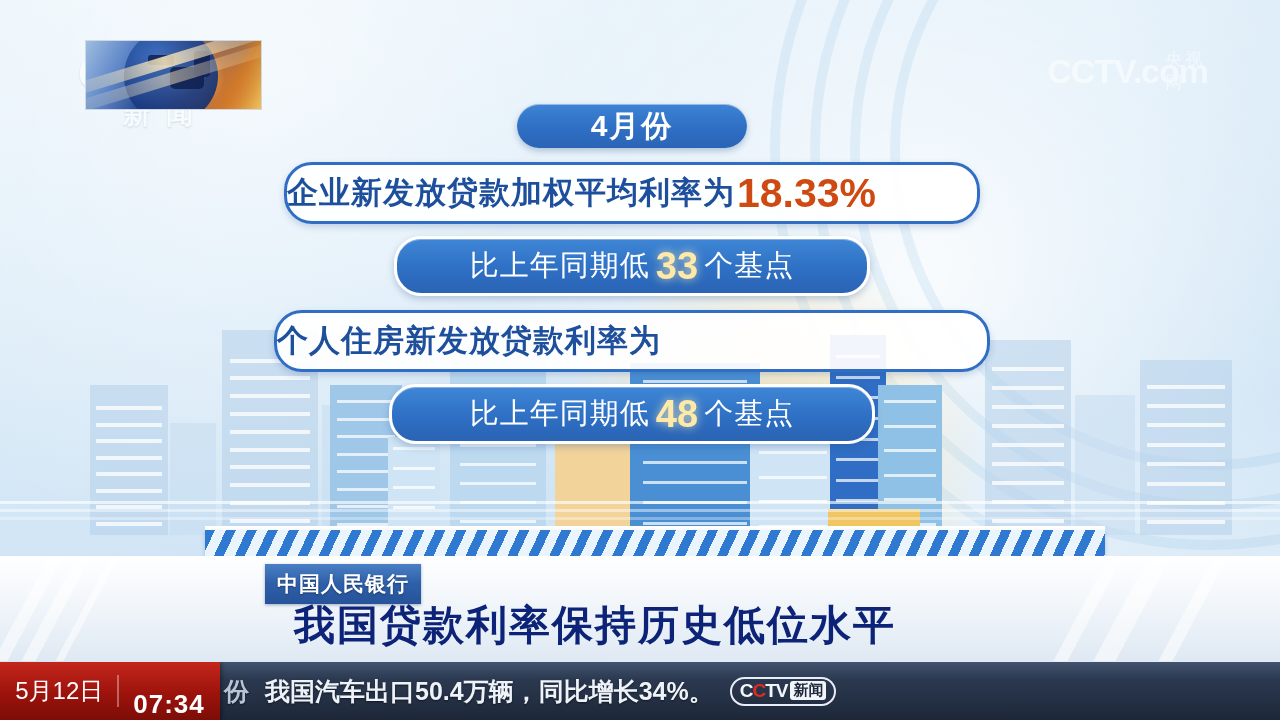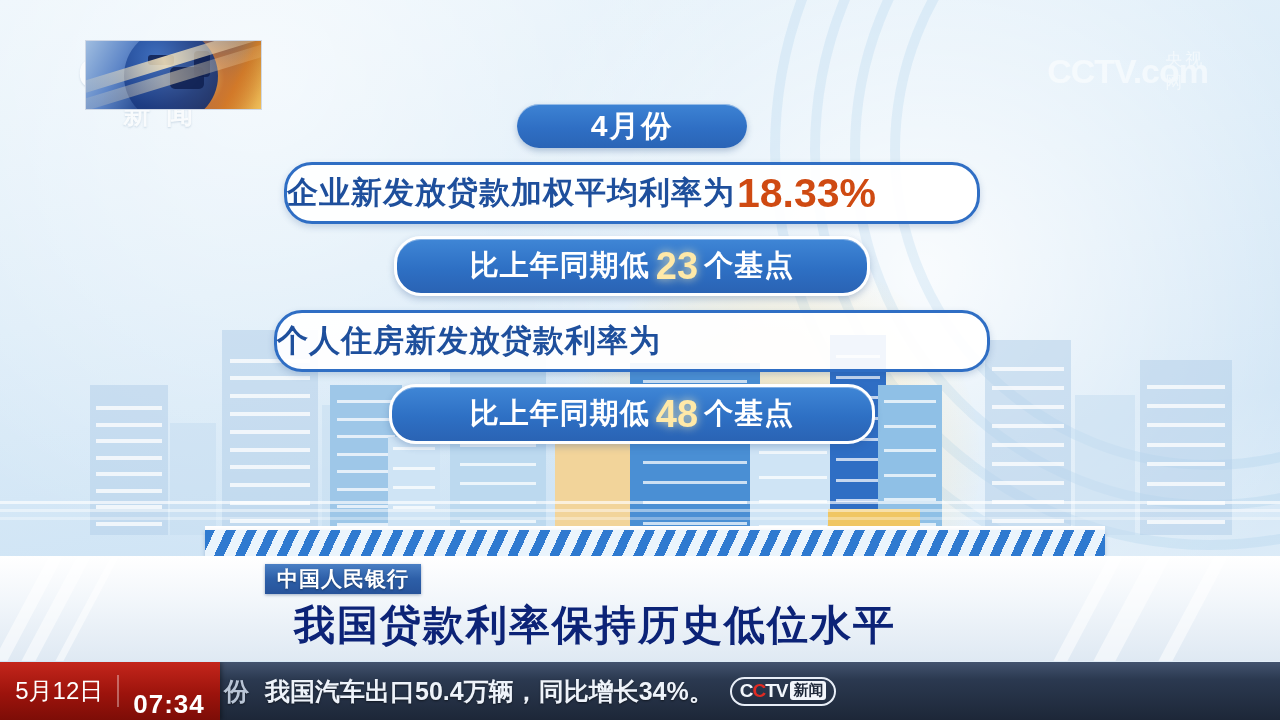--- a/index.html
+++ b/index.html
@@ -114,21 +114,21 @@
   .band-blue {
     margin-top: 12px;
     width: 470px; height: 54px;
     border-radius: 27px;
     background: linear-gradient(180deg, #3f86d6 0%, #2e70c4 55%, #2a63b4 100%);
     border: 3px solid #ffffff;
     box-shadow: 0 3px 7px rgba(40,80,140,.28), inset 0 1px 0 rgba(255,255,255,.35);
     display: flex; align-items: center; justify-content: center;
     white-space: nowrap;
   }
-  .band-blue .txt { color:#ffffff; font-size: 29px; font-weight: bold; letter-spacing: 1px; }
+  .band-blue .txt { color:#ffffff; font-size: 29px; font-weight: normal; letter-spacing: 1px; }
   .band-blue .num {
     color: #ffe9a8; font-size: 38px; font-weight: bold;
     margin: 0 6px; line-height: 1;
     text-shadow: 0 0 10px rgba(255,240,180,.8);
   }
 
   .band-wide2 { width: 710px; }
   .band-blue2 { width: 480px; }
 
   .pill-orange {
@@ -200,21 +200,21 @@
   }
   .globe .streak {
     position: absolute; left: -30px; top: 0;
     width: 240px; height: 12px;
     background: linear-gradient(90deg, rgba(255,255,255,0) 0%, rgba(255,235,190,.85) 45%, rgba(255,255,255,0) 100%);
     transform: rotate(-17deg);
   }
 
   .src-tag {
     position: absolute; left: 265px; top: 564px;
-    height: 30px; padding: 0 12px;
+    height: 40px; padding: 0 12px;
     background: linear-gradient(180deg, #4a7fc4 0%, #2d5fa8 50%, #27539a 100%);
     display: flex; align-items: center;
     box-shadow: 0 1px 3px rgba(30,60,110,.4);
   }
   .src-tag .txt {
     color: #ffffff; font-size: 21px; font-weight: bold; letter-spacing: 1px;
     text-shadow: 0 1px 2px rgba(0,0,0,.35);
   }
 
   .headline {
@@ -481,21 +481,21 @@
       <span>4月份</span>
     </div>
 
     <div class="band-white">
       <span class="txt">企业新发放贷款加权平均利率为</span>
       <span class="num">18.33%</span>
     </div>
 
     <div class="band-blue">
       <span class="txt">比上年同期低</span>
-      <span class="num">23</span>
+      <span class="num">33</span>
       <span class="txt">个基点</span>
     </div>
 
     <div class="band-white band-wide2">
       <span class="txt">个人住房新发放贷款利率为</span>
     </div>
 
     <div class="band-blue band-blue2">
       <span class="txt">比上年同期低</span>
       <span class="num">48</span>

